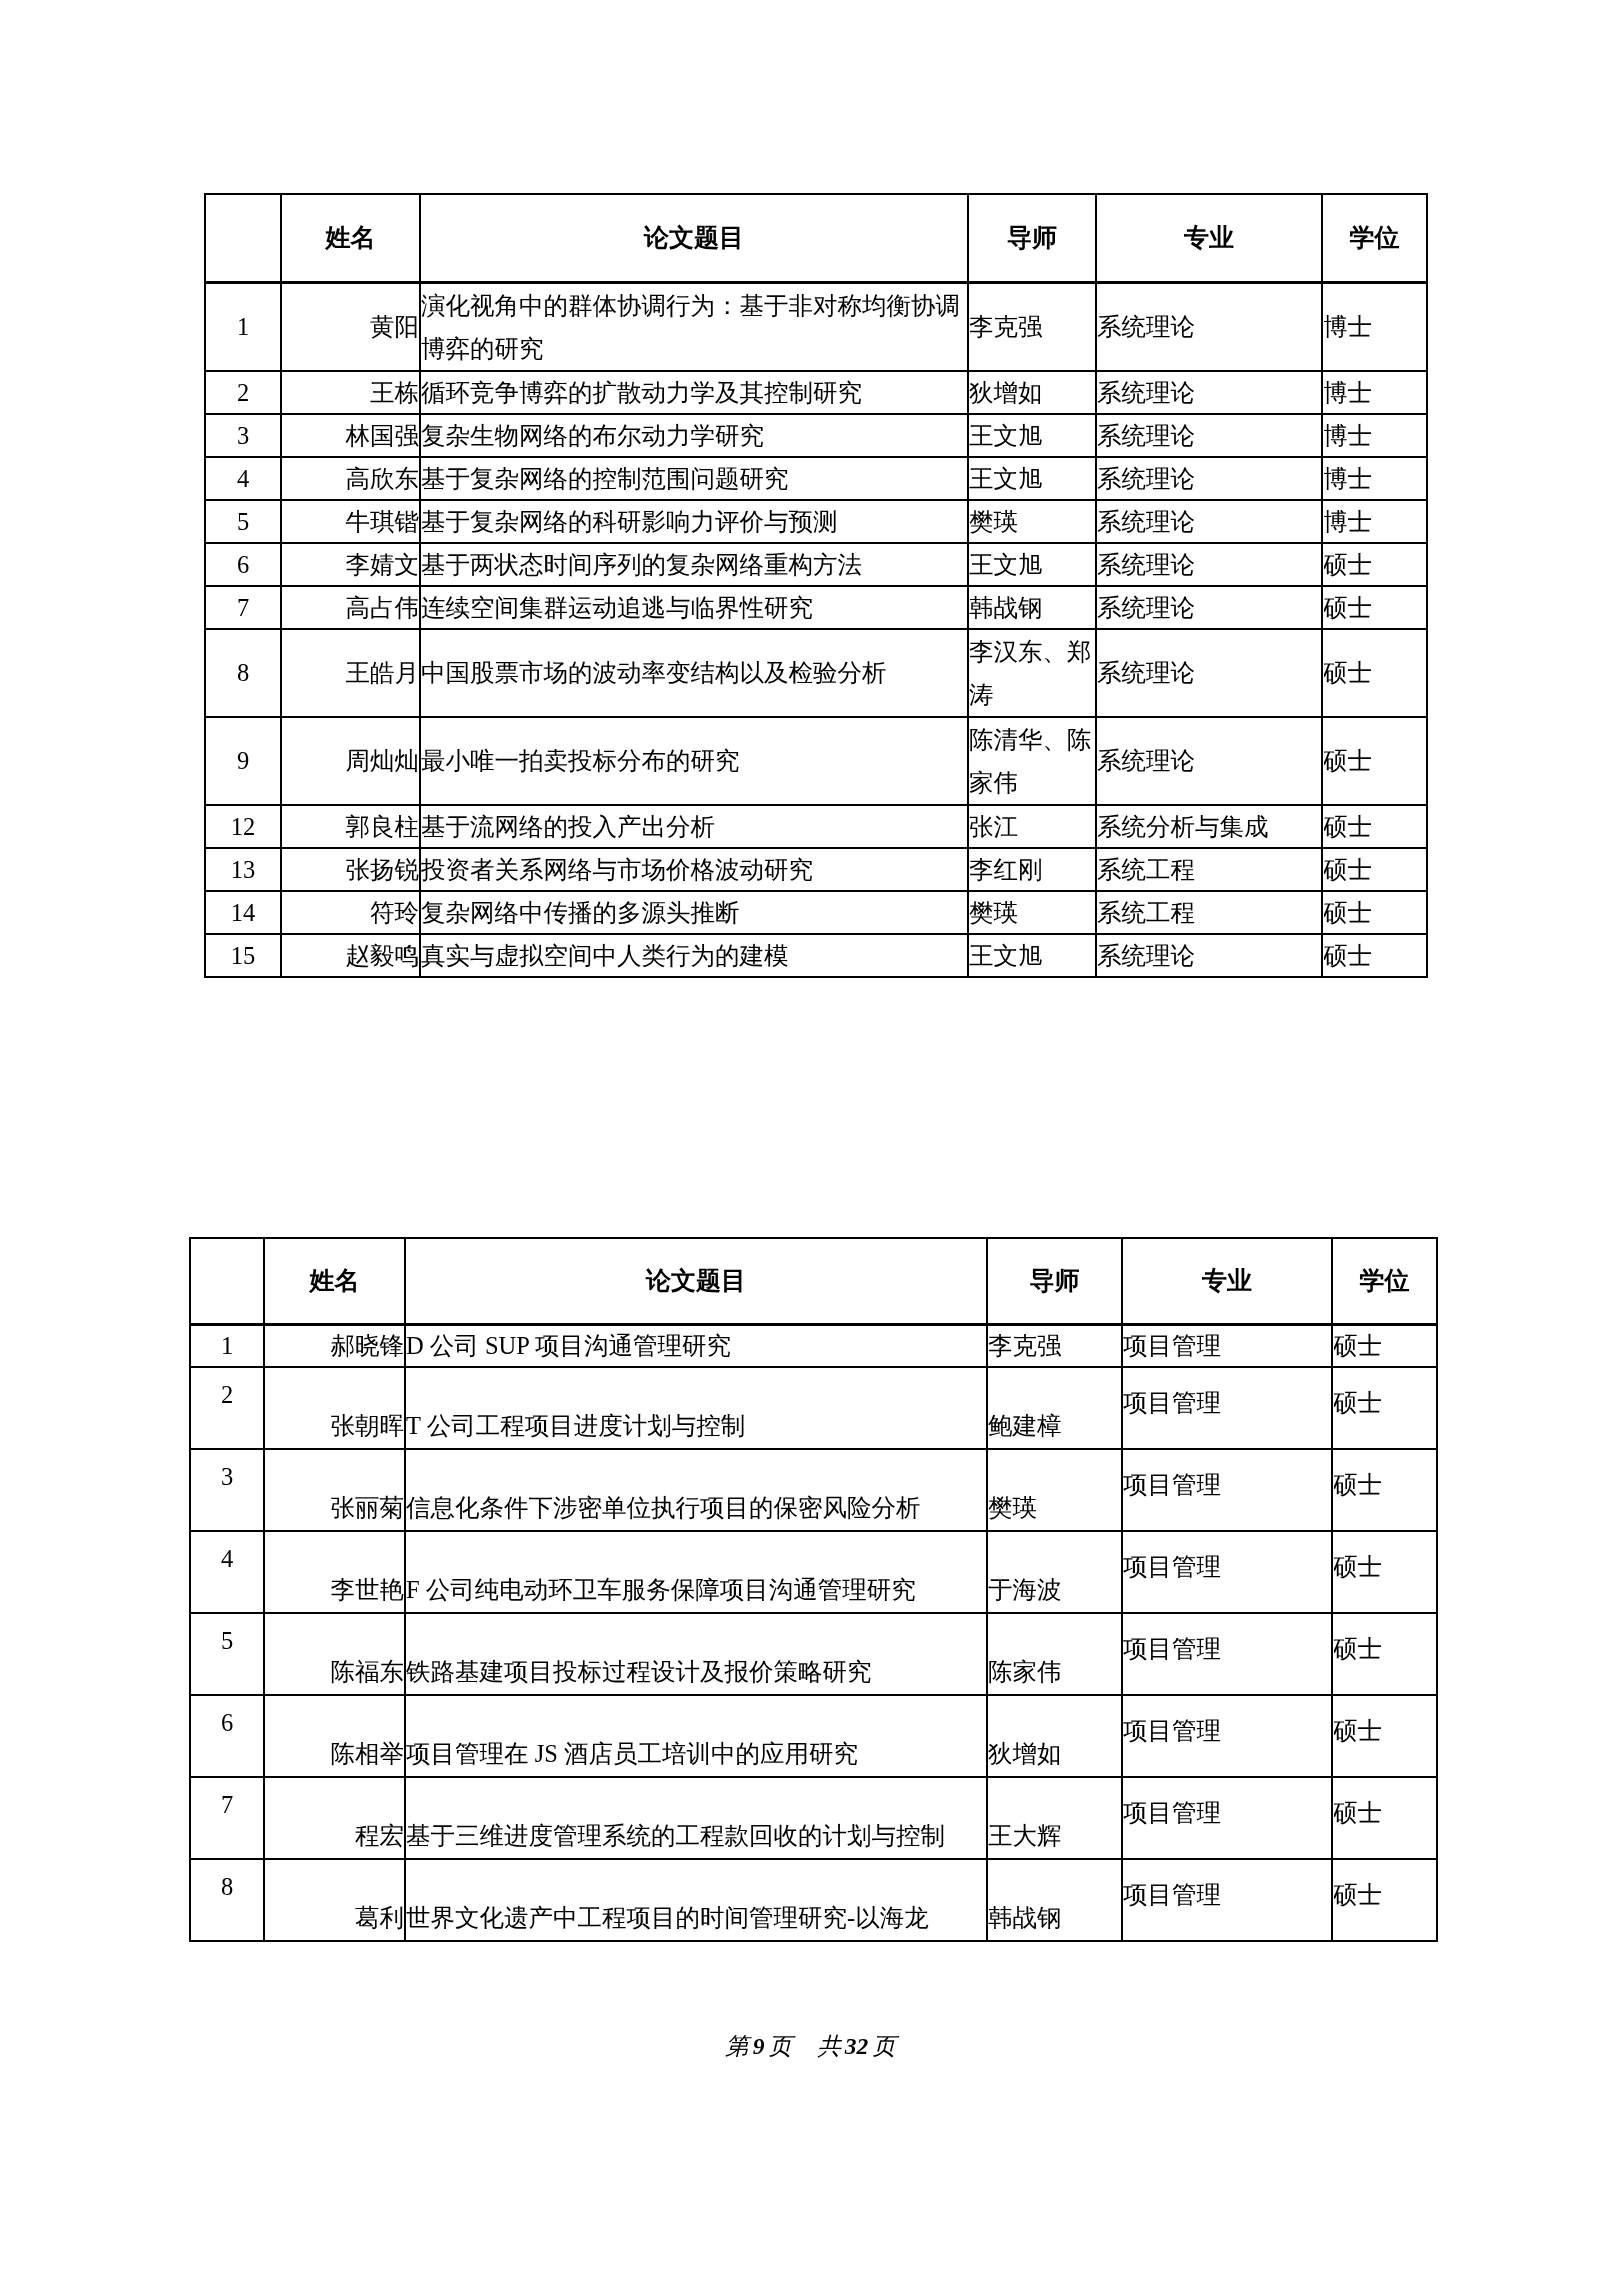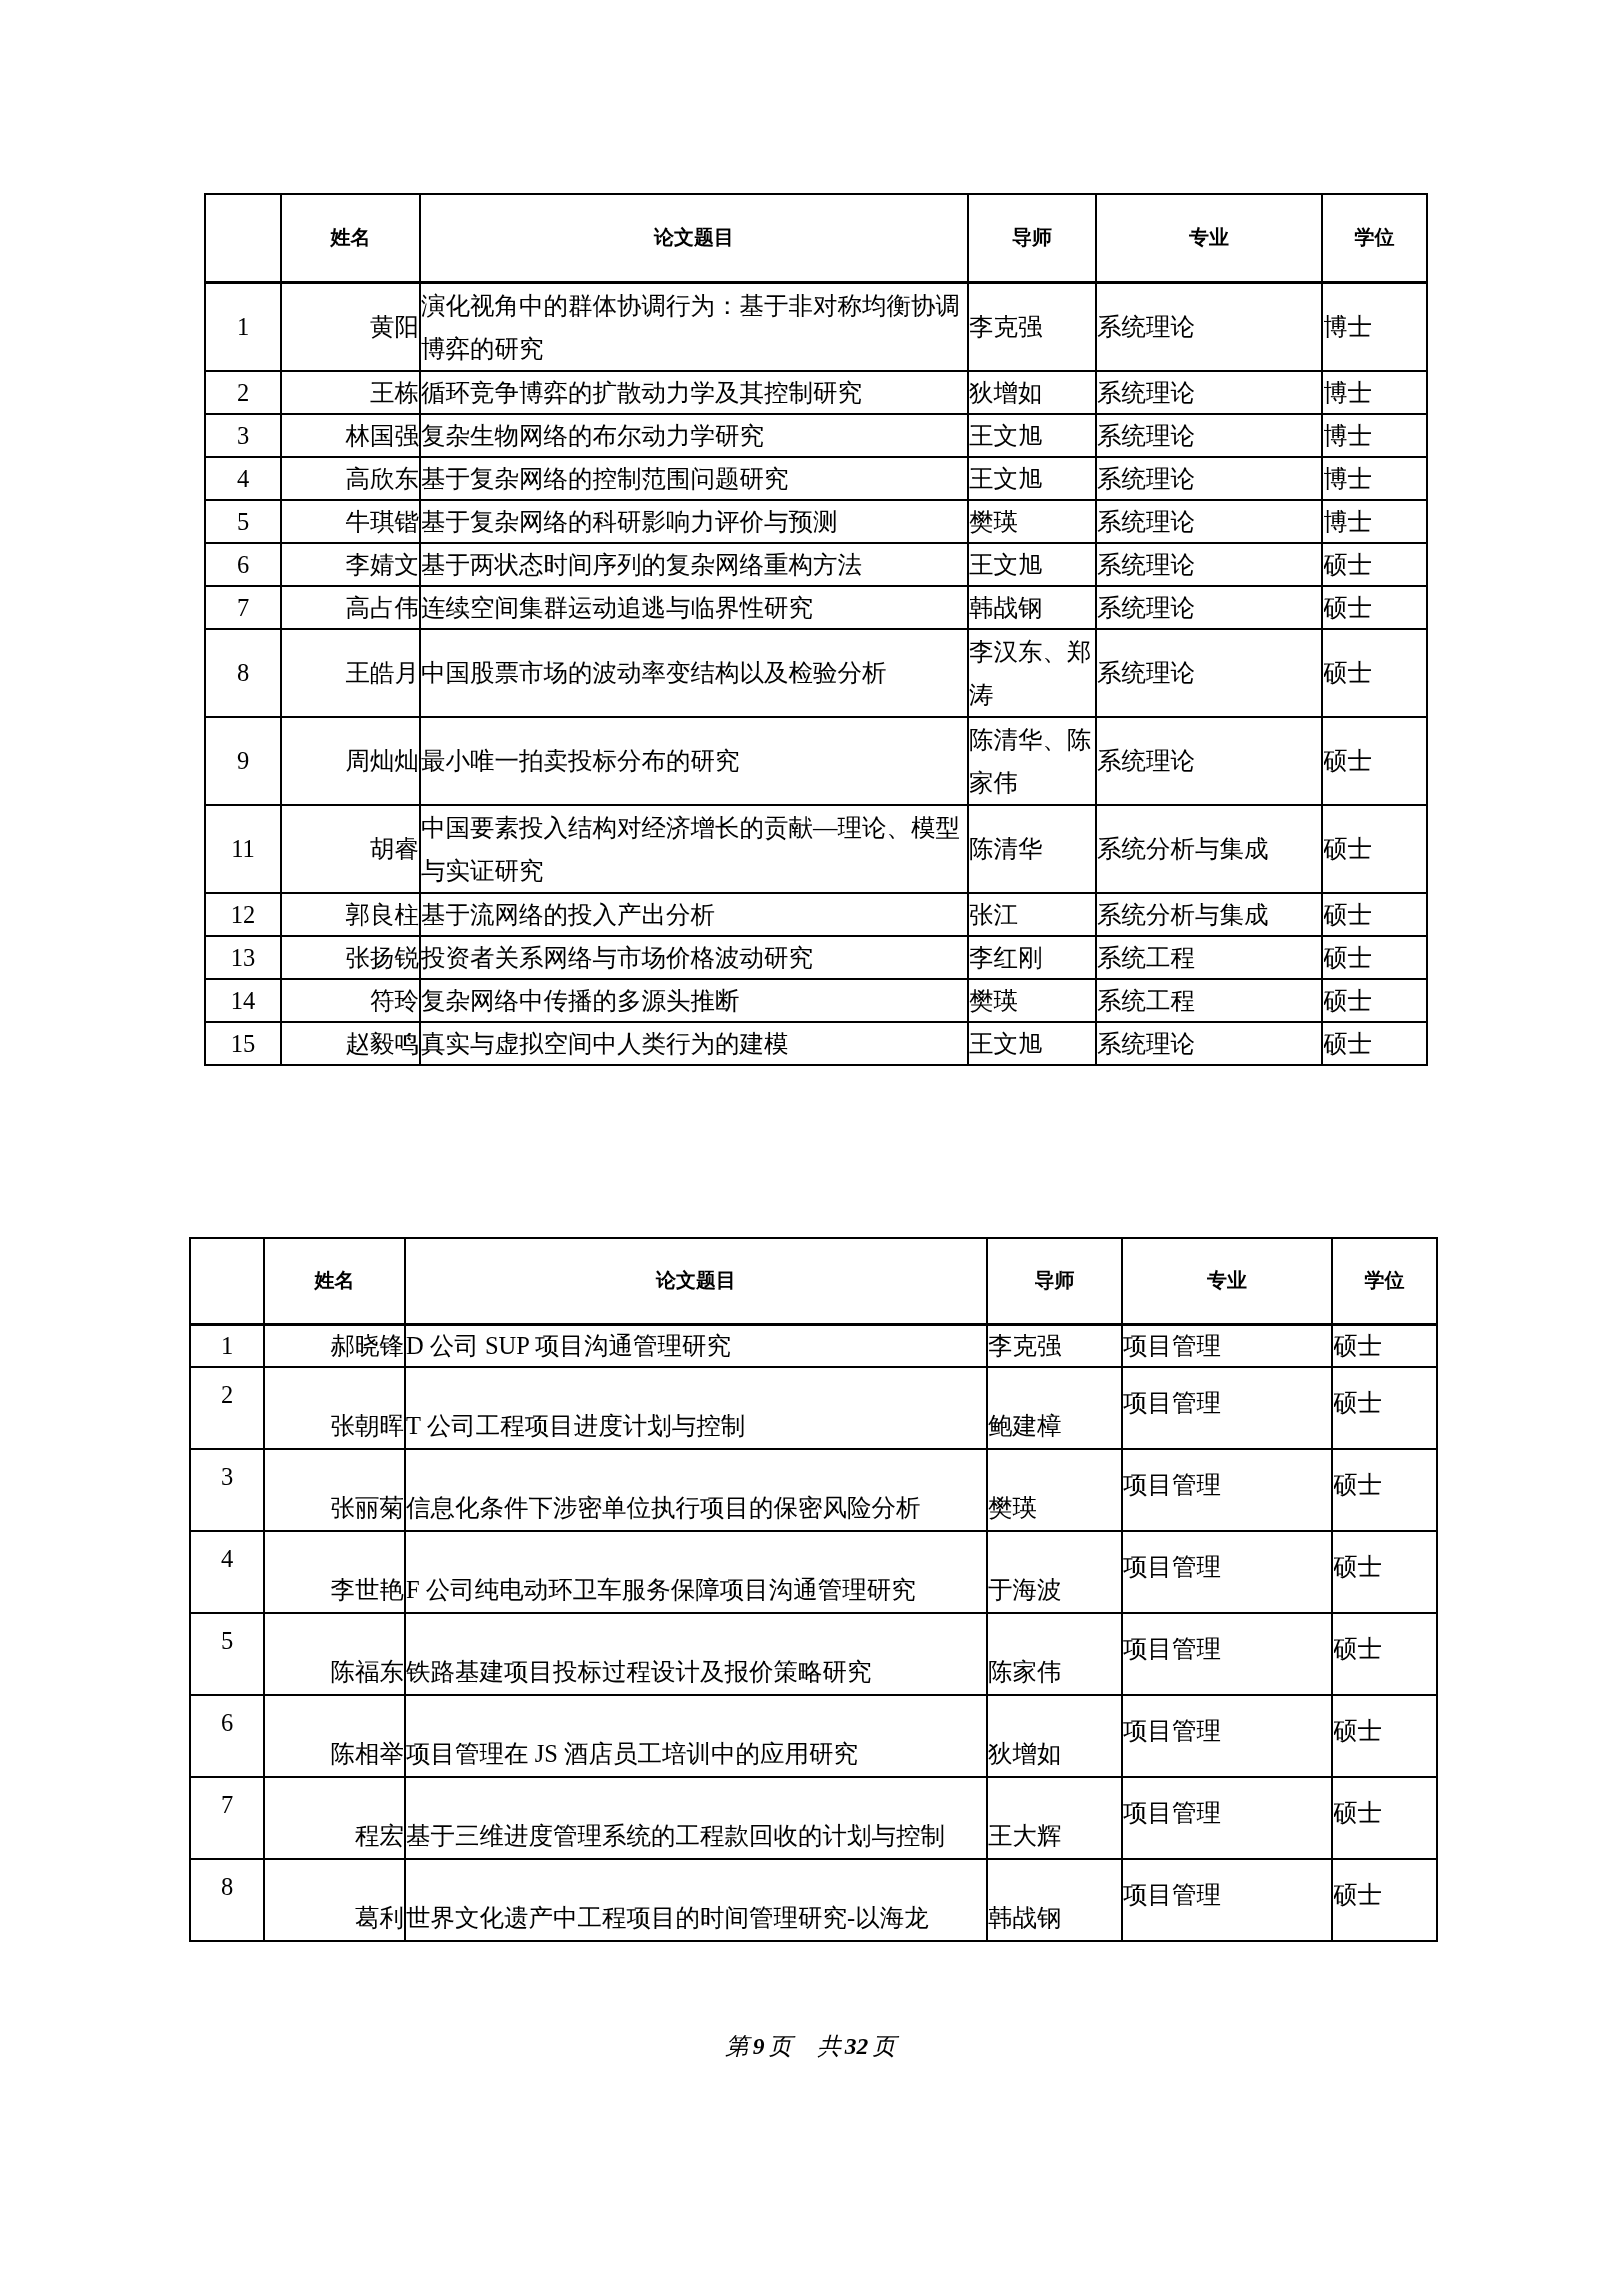--- a/index.html
+++ b/index.html
@@ -22,21 +22,21 @@
     border-left: 2px solid #000;
     border-right: 2px solid #000;
     border-top: 2.9px solid #000;
     border-bottom: 2.9px solid #000;
     overflow: hidden;
     padding: 0;
   }
   .t thead th {
     border-bottom: 3.9px solid #000;
     font-weight: bold;
-    font-size: 20px;
+    font-size: 25px;
     text-align: center;
     vertical-align: middle;
   }
   .t td {
     font-size: 24.5px;
     line-height: 29px;
     vertical-align: middle;
   }
   .t1 { left: 204px; top: 193px; width: 1223px; }
   .t2 { left: 189px; top: 1237px; width: 1247px; }
@@ -164,28 +164,20 @@
         <td class="c-degree">硕士</td>
       </tr>
         <tr class="tall">
         <td class="c-idx">9</td>
         <td class="c-name">周灿灿</td>
         <td class="c-title">最小唯一拍卖投标分布的研究</td>
         <td class="c-advisor">陈清华、陈家伟</td>
         <td class="c-major">系统理论</td>
         <td class="c-degree">硕士</td>
       </tr>
-        <tr class="tall">
-        <td class="c-idx">11</td>
-        <td class="c-name">胡睿</td>
-        <td class="c-title">中国要素投入结构对经济增长的贡献—理论、模型与实证研究</td>
-        <td class="c-advisor">陈清华</td>
-        <td class="c-major">系统分析与集成</td>
-        <td class="c-degree">硕士</td>
-      </tr>
         <tr class="">
         <td class="c-idx">12</td>
         <td class="c-name">郭良柱</td>
         <td class="c-title">基于流网络的投入产出分析</td>
         <td class="c-advisor">张江</td>
         <td class="c-major">系统分析与集成</td>
         <td class="c-degree">硕士</td>
       </tr>
         <tr class="">
         <td class="c-idx">13</td>

